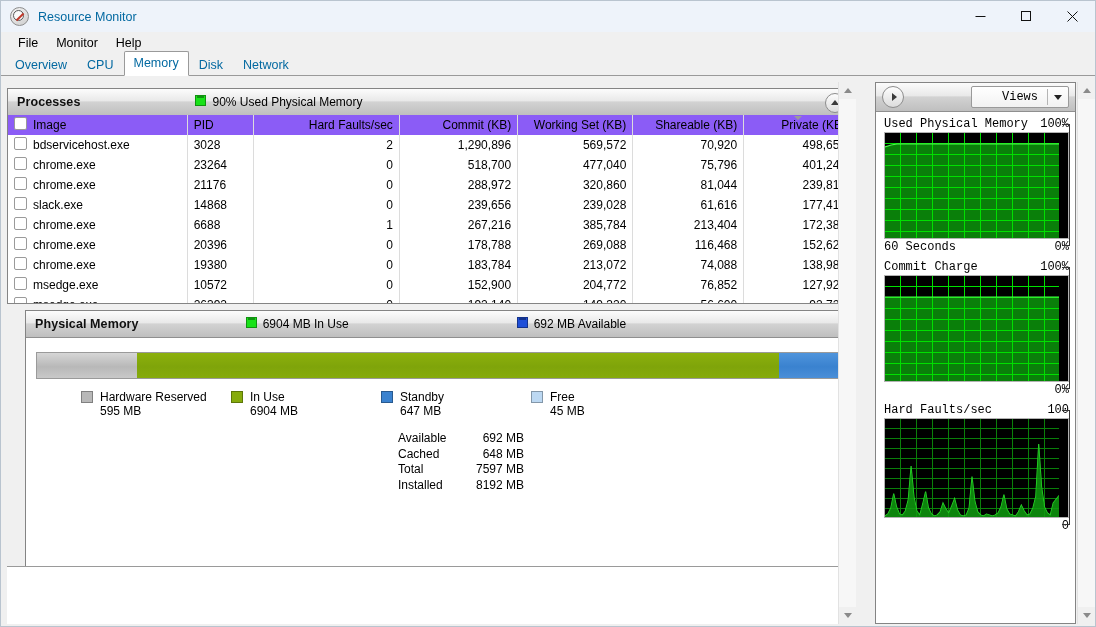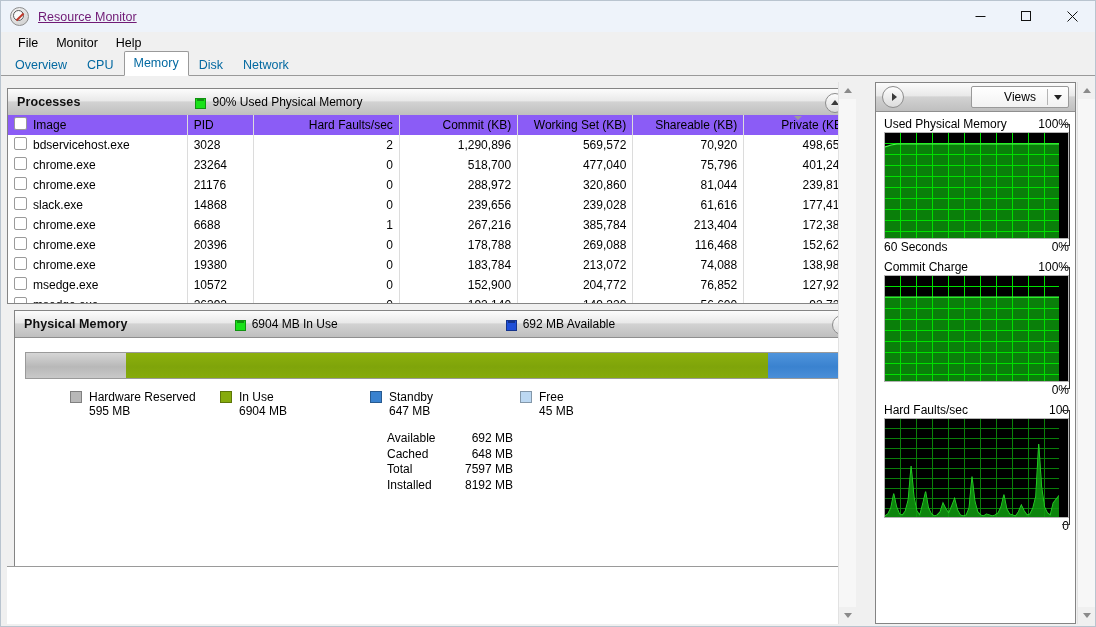--- a/index.html
+++ b/index.html
@@ -13,21 +13,21 @@
 
   
   .titlebar{height:31px;background:#eef3fa;display:flex;align-items:center;position:relative;}
   .app-icon{width:17px;height:17px;margin-left:9px;border-radius:50%;
     background:linear-gradient(145deg,#f2f2f2,#cfcfcf);border:1px solid #8d8d8d;
     position:relative;flex:none;}
   .app-icon::before{content:"";position:absolute;left:2px;top:2px;width:11px;height:11px;border-radius:50%;
     background:#fafafa;border:1.5px solid #5a5a5a;box-sizing:border-box;}
   .app-icon::after{content:"";position:absolute;left:3.5px;top:7.5px;width:10px;height:2px;background:#c0392b;
     transform:rotate(-45deg);}
-  .title-text{margin-left:9px;font-size:12.5px;color:#701a75;text-decoration:underline;}
+  .title-text{margin-left:9px;font-size:12.5px;color:#0369a1;}
   .wctrls{position:absolute;right:0;top:0;height:31px;display:flex;}
   .wbtn{width:46px;height:31px;display:flex;align-items:center;justify-content:center;color:#111;}
   .wbtn svg{display:block;}
 
   
   .menubar{height:21px;background:#f0f0f0;display:flex;align-items:center;padding-left:8px;gap:0;}
   .menu-item{padding:2px 9px;font-size:12.5px;color:#000;}
 
   
   .tabstrip{height:22px;background:#f0f0f0;position:relative;padding-left:4px;
@@ -50,21 +50,21 @@
   .vs-up span{border-bottom:5px solid #8a8a8a;}
   .vs-dn span{border-top:5px solid #8a8a8a;}
   .vs-track{position:absolute;left:0;right:0;top:17px;bottom:17px;background:#f7f7f7;}
 
   
   .panel{background:#fff;border:1px solid #848484;box-sizing:border-box;}
   .panel-head{height:26px;display:flex;align-items:center;position:relative;
     background:linear-gradient(to bottom,#fcfcfc 0%,#e9e9e9 45%,#d2d2d2 50%,#bfbfbf 100%);
     border-bottom:1px solid #8f8f8f;}
   .panel-title{font-weight:bold;font-size:12.5px;margin-left:9px;color:#101010;letter-spacing:.1px;}
-  .panel-legend{display:flex;align-items:flex-end;gap:6px;font-size:12px;padding-left:10px;}
+  .panel-legend{display:flex;align-items:flex-start;gap:6px;font-size:12px;padding-left:10px;}
   .lg-sq{width:11px;height:11px;display:inline-block;position:relative;border:1px solid rgba(0,0,0,.35);box-sizing:border-box;}
   .lg-sq::before{content:"";position:absolute;left:1px;right:1px;top:0;height:2px;background:rgba(0,0,0,.35);}
   .collapse-btn{position:absolute;right:8px;top:4px;width:18px;height:18px;border-radius:50%;
     background:linear-gradient(to bottom,#fdfdfd,#dcdcdc);border:1px solid #8d8d8d;
     display:flex;align-items:center;justify-content:center;}
   .collapse-btn span{width:0;height:0;border-left:4px solid transparent;border-right:4px solid transparent;
     border-bottom:5px solid #3a3a3a;margin-top:-1px;}
 
   
   .ptable{width:100%;border-collapse:collapse;table-layout:fixed;font-size:12px;}
@@ -94,21 +94,21 @@
   .lg-name{font-size:12px;line-height:14px;}
   .lg-val{font-size:12px;margin-left:19px;line-height:15px;}
 
   .stats{margin:12px 0 0 372px;font-size:12px;line-height:15.5px;}
   .stats div{display:flex;}
   .stats .k{width:62px;}
   .stats .v{width:64px;text-align:right;}
 
   
   .rightpane{position:absolute;right:0;top:4px;width:220px;bottom:2px;}
-  .gfx-panel{position:absolute;left:0;top:0;right:19px;bottom:0;background:#fff;border:1px solid #848484;box-sizing:border-box;}
+  .gfx-panel{position:absolute;left:0;top:0;right:19px;bottom:0;background:#fff;border:1px solid #848484;box-sizing:border-box;font-family:Liberation Mono, monospace;}
   .gfx-head{height:28px;display:flex;align-items:center;justify-content:space-between;padding:0 6px;
     background:linear-gradient(to bottom,#fcfcfc 0%,#e9e9e9 45%,#d2d2d2 50%,#bfbfbf 100%);
     border-bottom:1px solid #8f8f8f;}
   .rnd-btn{width:20px;height:20px;border-radius:50%;background:linear-gradient(to bottom,#fdfdfd,#dcdcdc);
     border:1px solid #8d8d8d;display:flex;align-items:center;justify-content:center;}
   .rnd-btn span{width:0;height:0;border-top:4px solid transparent;border-bottom:4px solid transparent;
     border-left:5px solid #3a3a3a;margin-left:2px;}
   .views-btn{display:flex;align-items:center;background:linear-gradient(to bottom,#fff,#f2f2f2);
     border:1px solid #9a9a9a;border-radius:2px;height:20px;width:96px;justify-content:center;position:relative;}
   .views-label{font-size:12px;}
@@ -291,21 +291,21 @@
                   <td class="r">149,320</td>
                   <td class="r">56,600</td>
                   <td class="r">92,720</td>
                 </tr>
 
               </tbody>
             </table>
           </div>
         </div>
 
-        <div class="panel" style="position:absolute;left:10px;top:228px;width:847px;height:270px;">
+        <div class="panel" style="position:absolute;left:21px;top:228px;width:847px;height:270px;">
           <div class="panel-head">
             <div class="panel-title">Physical Memory</div>
             <div class="panel-legend" style="margin-left:97px;">
               <span class="lg-sq" style="background:#19e219;"></span>
               <span>6904 MB In Use</span>
             </div>
             <div class="panel-legend" style="margin-left:158px;">
               <span class="lg-sq" style="background:#1f4fd8;"></span>
               <span>692 MB Available</span>
             </div>

